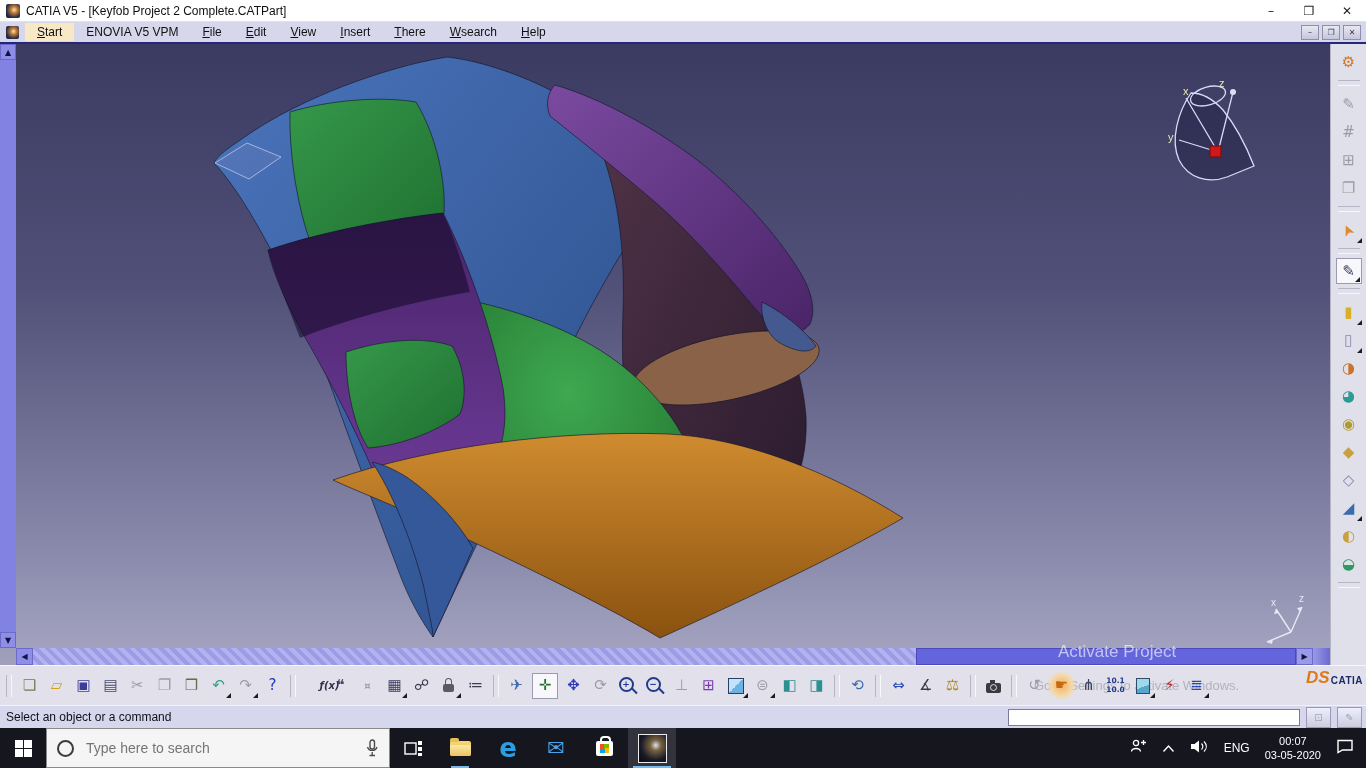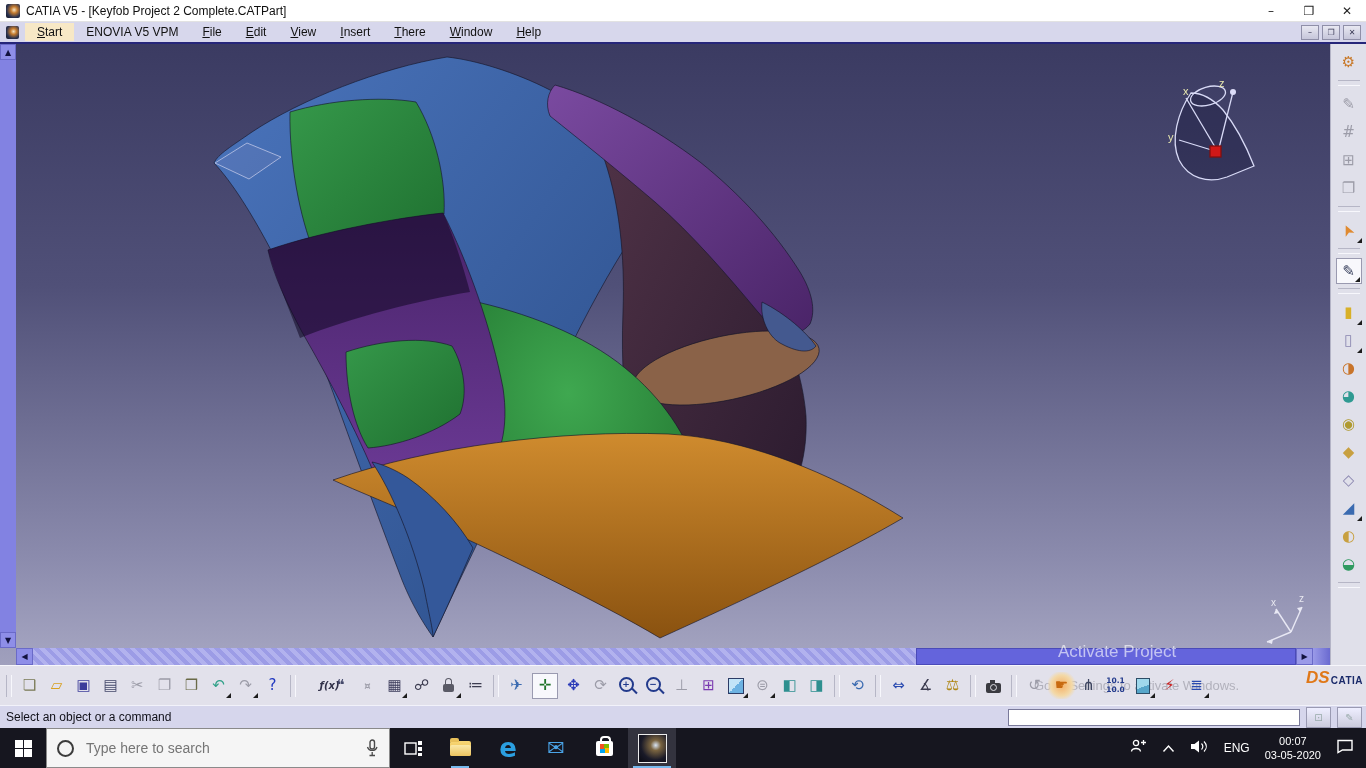--- a/index.html
+++ b/index.html
@@ -151,21 +151,21 @@
 
   <div class="menubar">
     <div class="catia-mini"></div>
     <span class="mi active"><span class="mkey">S</span><span>tart</span></span>
     <span class="mi"><span class="mkey"></span><span>ENOVIA V5 VPM</span></span>
     <span class="mi"><span class="mkey">F</span><span>ile</span></span>
     <span class="mi"><span class="mkey">E</span><span>dit</span></span>
     <span class="mi"><span class="mkey">V</span><span>iew</span></span>
     <span class="mi"><span class="mkey">I</span><span>nsert</span></span>
     <span class="mi"><span class="mkey">T</span><span>here</span></span>
-    <span class="mi"><span class="mkey">W</span><span>indow</span></span>
+    <span class="mi"><span class="mkey">W</span><span>search</span></span>
     <span class="mi"><span class="mkey">H</span><span>elp</span></span>
     <div class="mdi-controls">
       <div class="mdi-btn">–</div>
       <div class="mdi-btn">❐</div>
       <div class="mdi-btn">✕</div>
     </div>
   </div>
 
   <div class="workspace">
     <div class="viewport">

